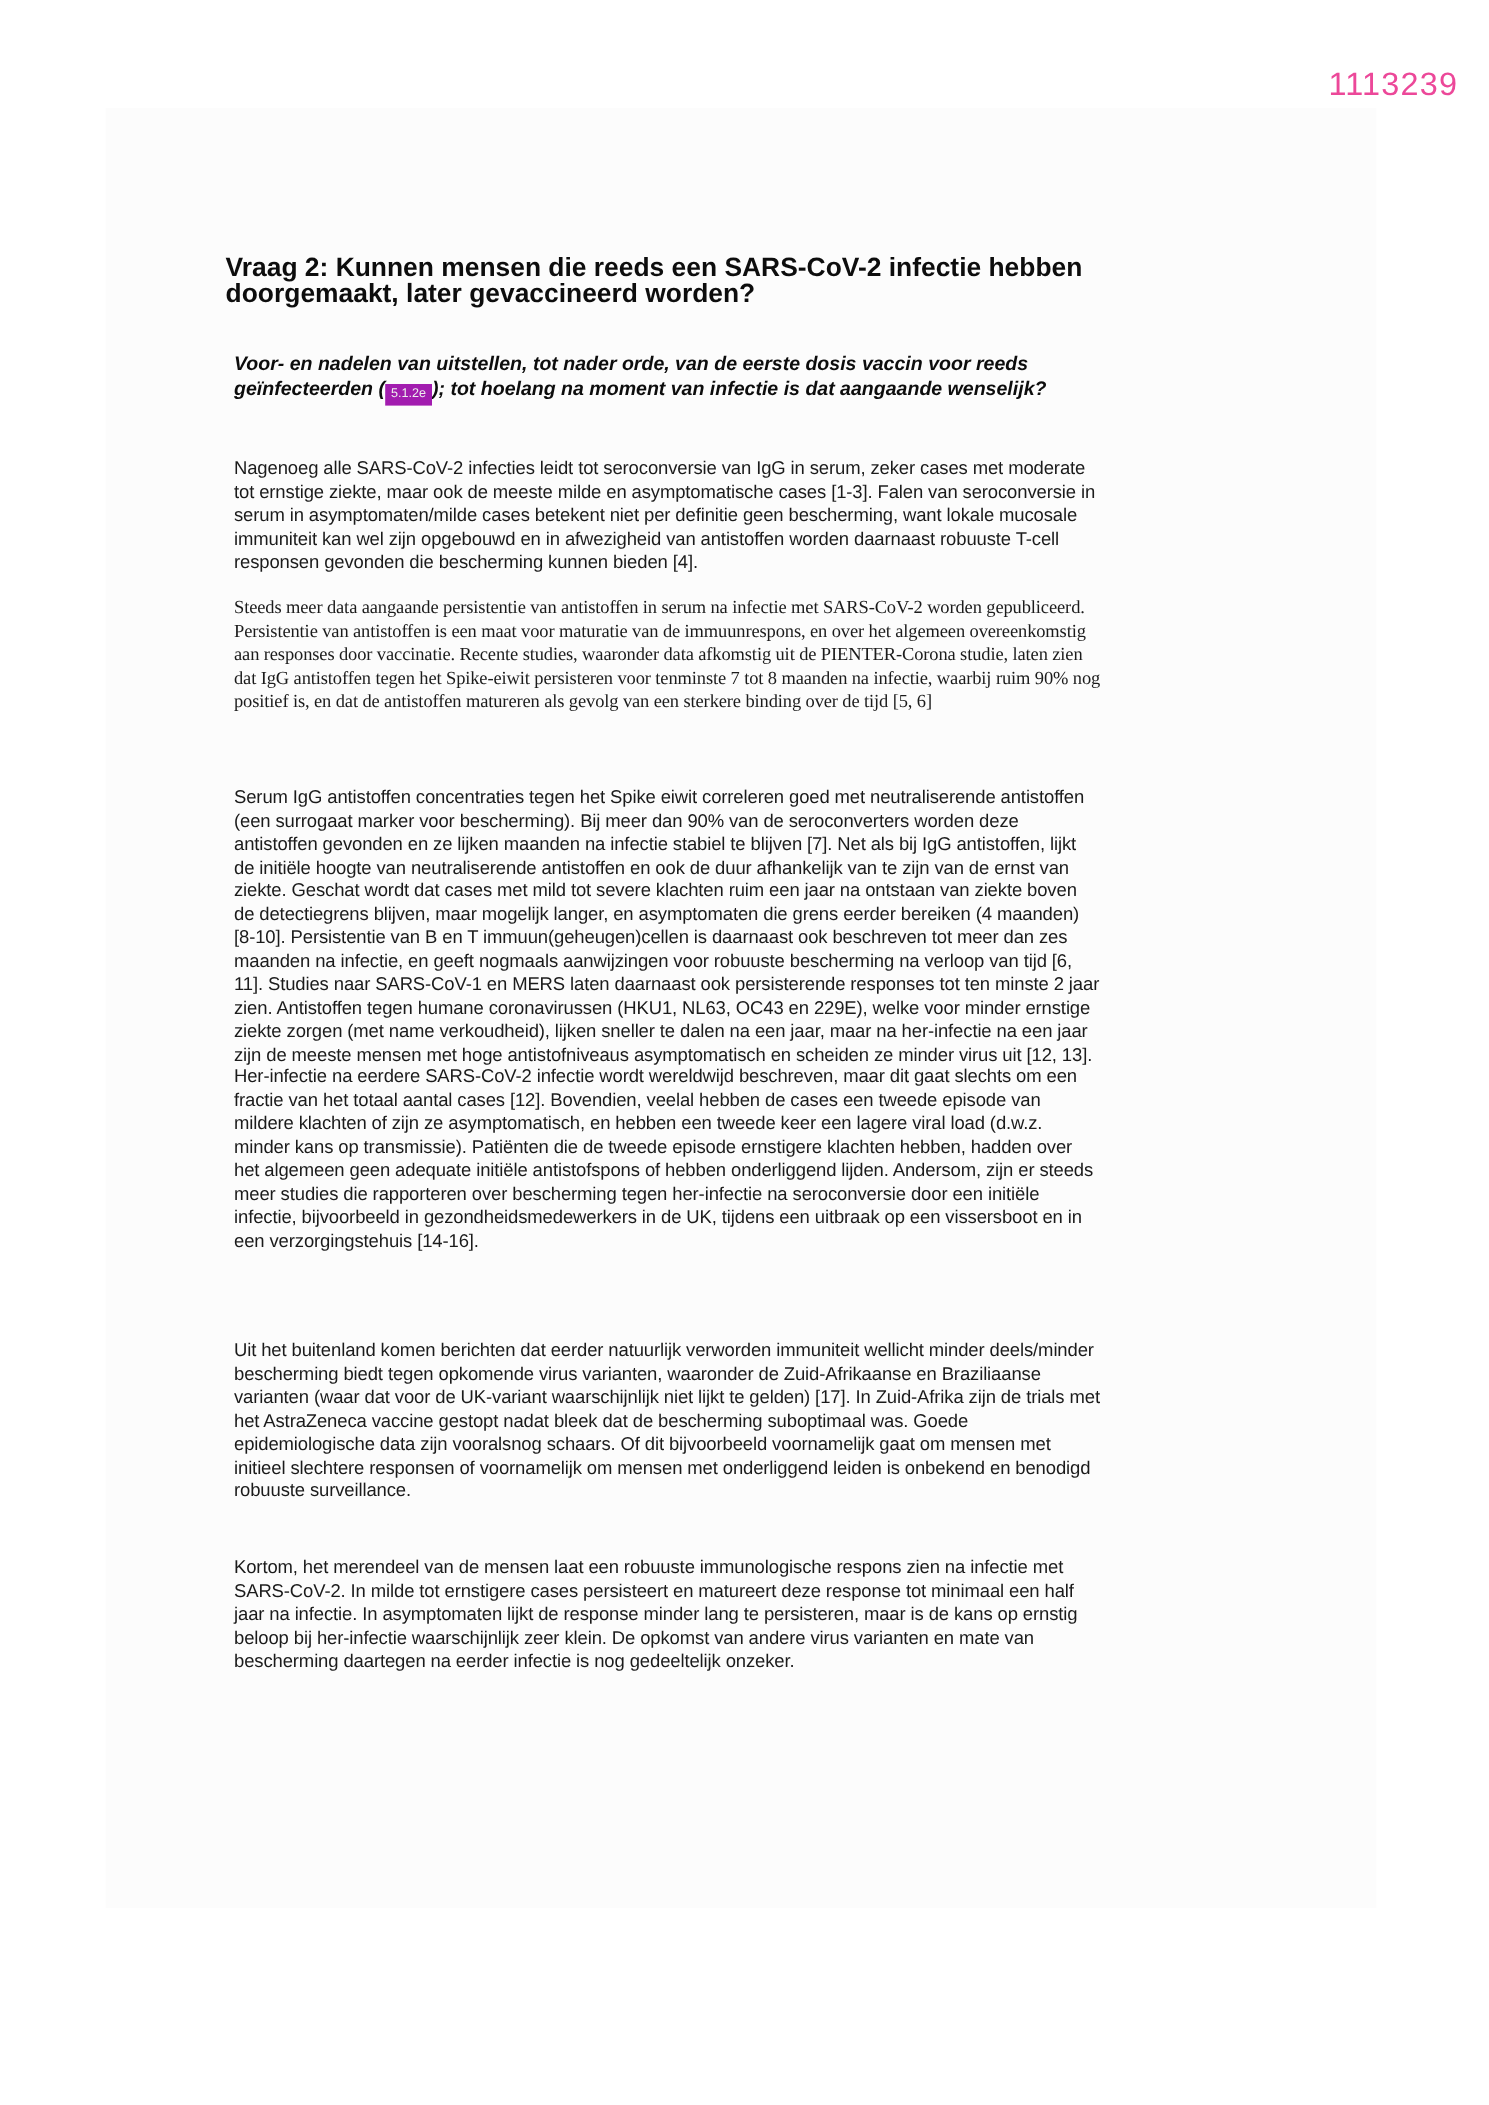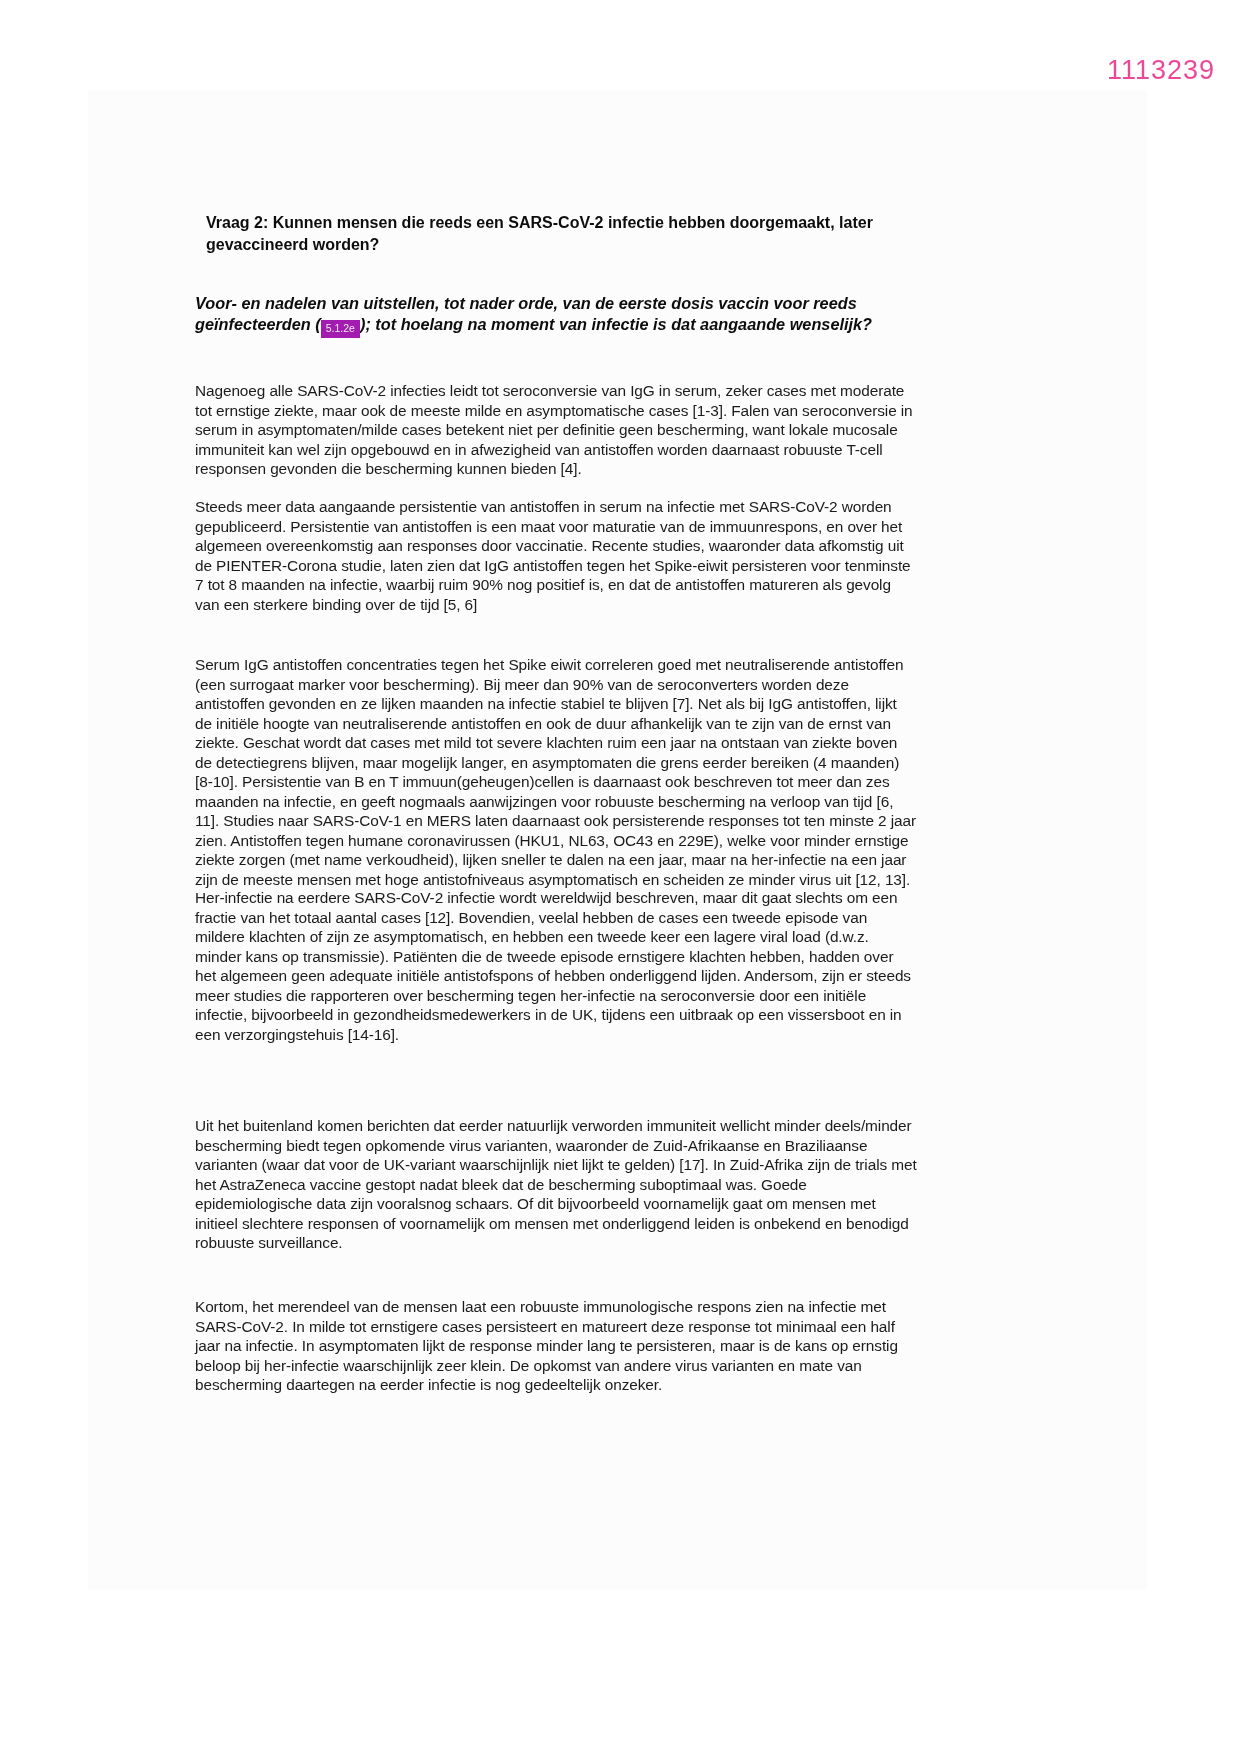--- a/index.html
+++ b/index.html
@@ -30,23 +30,23 @@
     left: 1072px;
     font-size: 27px;
     letter-spacing: 1px;
     color: #ec4899;
     font-weight: 400;
     margin-left: 35px;
   }
   .doc-title {
     position: absolute;
     top: 212px;
-    left: 206px;
+    left: 188px;
     width: 735px;
-    font-size: 16px;
+    font-size: 22px;
     line-height: 21.5px;
     font-weight: bold;
     color: #0d0d0d;
   }
   .doc-subtitle {
     position: absolute;
     top: 293px;
     left: 195px;
     width: 740px;
     font-size: 16.3px;
@@ -70,21 +70,21 @@
   .para {
     position: absolute;
     left: 195px;
     width: 722px;
     font-size: 15.4px;
     line-height: 19.5px;
     color: #1b1b1b;
     letter-spacing: -0.1px;
   }
   .para-1 { top: 357px; margin-top: 24px; }
-  .para-2 { top: 497px; }
+  .para-2 { top: 497px; font-family: Liberation Serif, serif; }
   .para-3 { top: 655px; }
   .para-4 { top: 888px; }
   .para-5 { top: 1116px; }
   .para-6 { top: 1297px; }
 </style>
 </head>
 <body>
 
 <div class="page">
 

